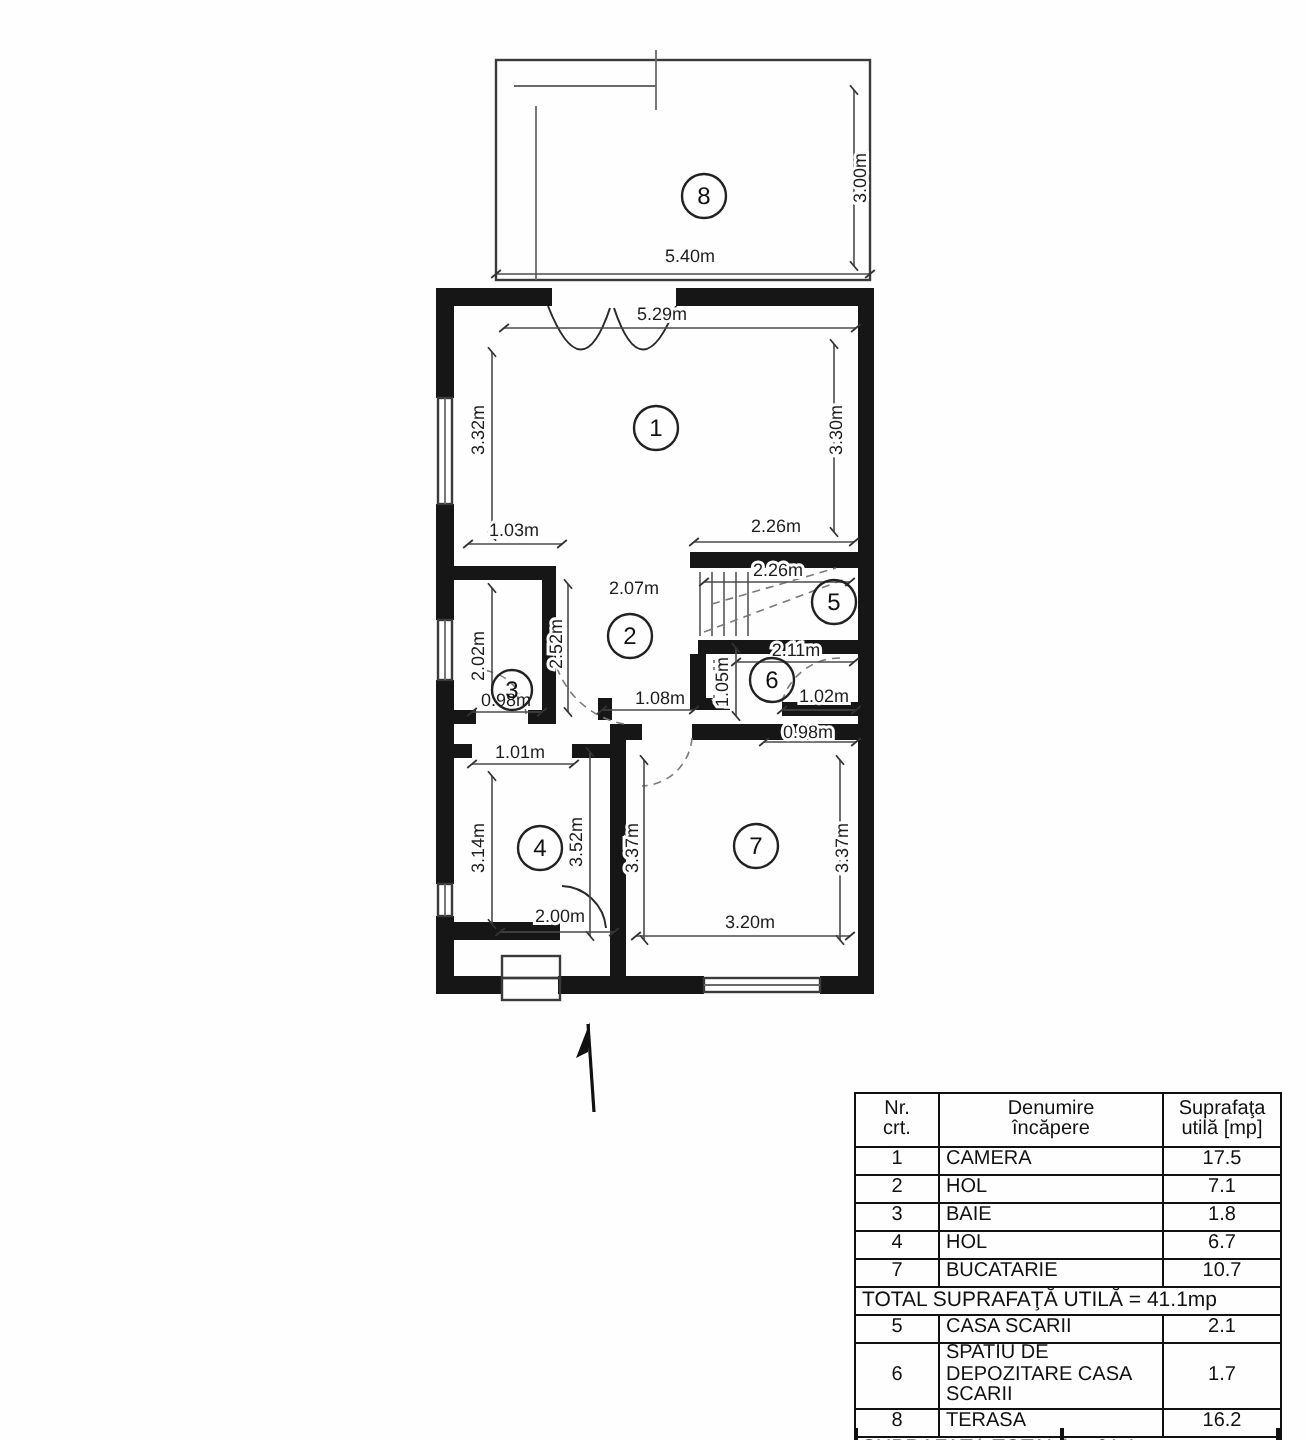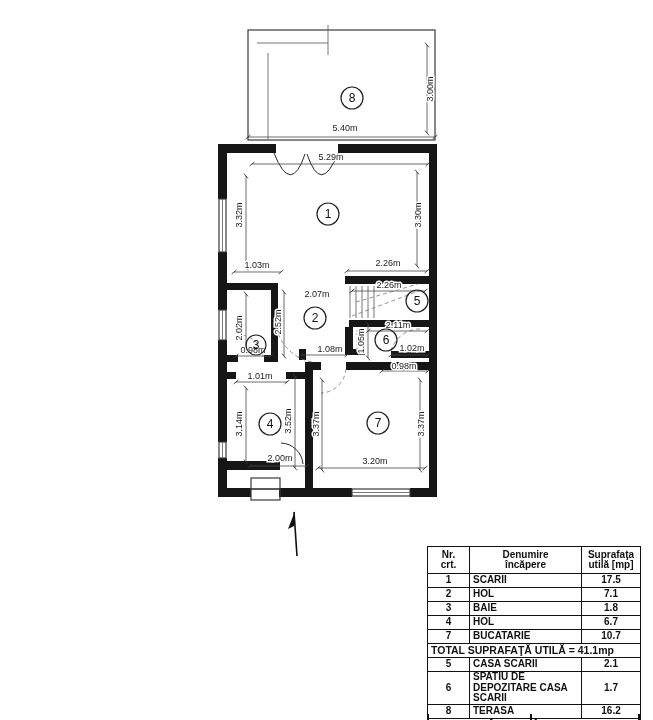--- a/index.html
+++ b/index.html
@@ -14,21 +14,21 @@
   .dot{stroke:#7a7a7a;stroke-width:0.9;fill:none;stroke-dasharray:1.5 2;}
   .door{stroke:#2a2a2a;stroke-width:1;fill:none;}
   text.dim{font:9px "Liberation Sans","DejaVu Sans",sans-serif;fill:#1d1d1d;
            text-anchor:middle;paint-order:stroke;stroke:#fefefe;stroke-width:3px;}
   text.rn{font:12px "Liberation Sans","DejaVu Sans",sans-serif;fill:#111;text-anchor:middle;}
   .rc{fill:none;stroke:#222;stroke-width:1.2;}
   
   #areatable{position:absolute;left:427px;top:546px;width:213px;border-collapse:collapse;
              font-size:10px;color:#111;table-layout:fixed;}
   #areatable td,#areatable th{border:1.5px solid #111;padding:0 3px;line-height:1.05;
-             overflow:hidden;font-weight:bold;}
+             overflow:hidden;font-weight:normal;}
   #areatable th{height:26px;text-align:center;}
   #areatable td{height:13px;}
   td.nr{text-align:center;width:39px;}
   td.nm{text-align:left;width:109px;}
   td.ar{text-align:center;width:55px;}
   tr.total td{text-align:left;height:15px;font-size:10.5px;}
   tr.tall td{height:24px;}
   .stub{position:absolute;background:#111;}
 </style>
 </head>
@@ -226,21 +226,21 @@
       <span>Denumire</span><br>
       <span>încăpere</span>
     </th>
     <th>
       <span>Suprafaţa</span><br>
       <span>utilă [mp]</span>
     </th>
   </tr>
   <tr>
     <td class="nr">1</td>
-    <td class="nm">SCARII</td>
+    <td class="nm">CAMERA</td>
     <td class="ar">17.5</td>
   </tr>
   <tr>
     <td class="nr">2</td>
     <td class="nm">HOL</td>
     <td class="ar">7.1</td>
   </tr>
   <tr>
     <td class="nr">3</td>
     <td class="nm">BAIE</td>

